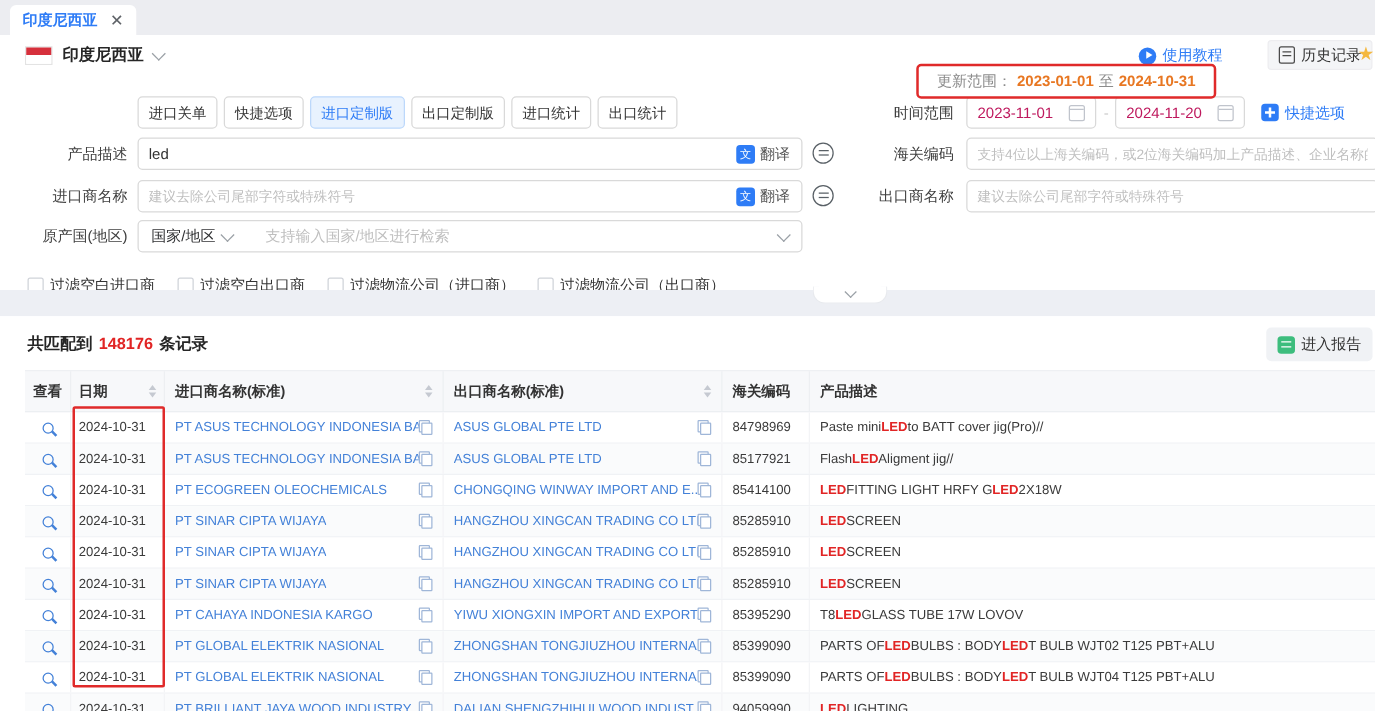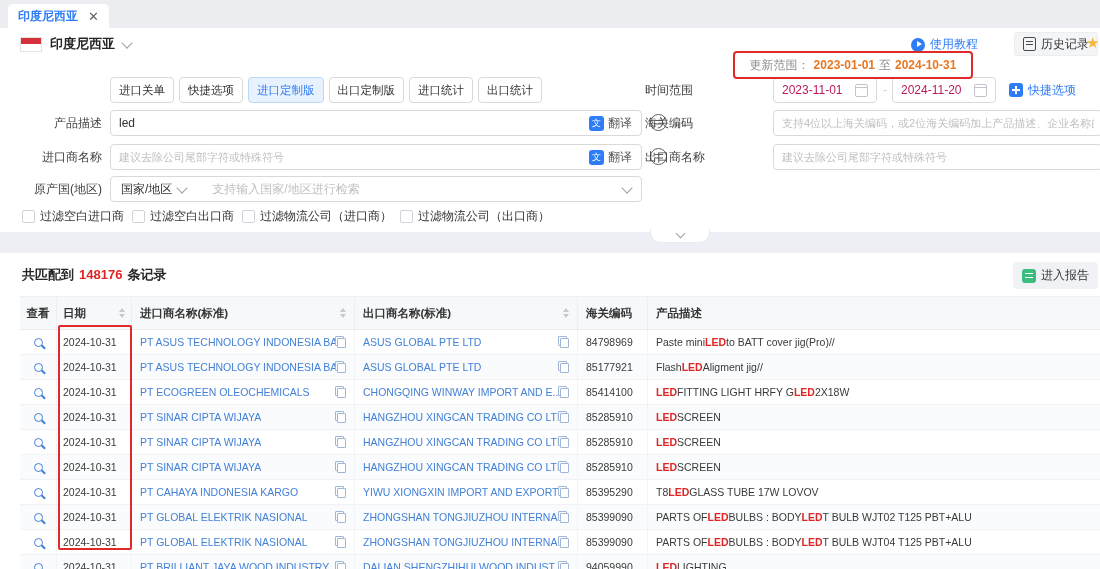--- a/index.html
+++ b/index.html
@@ -29,21 +29,21 @@
   
   .update-box{position:absolute;left:733px;top:51px;width:236px;height:24px;border:2px solid #e02a2a;border-radius:4px;
        background:#fff;display:flex;align-items:center;justify-content:center;gap:4px;z-index:6;}
   .update-box .gy{color:#8c8c8c;}
   .update-box .od{color:#e87722;font-weight:bold;}
   .date-annotation{position:absolute;left:58px;top:325px;width:70px;height:221px;border:2px solid #e02a2a;
        border-radius:2px;z-index:5;pointer-events:none;}
   
   .frow{position:absolute;left:0;right:0;height:26px;}
   .flabel{position:absolute;left:0;width:102px;text-align:right;line-height:26px;color:#404040;}
-  .flabel-r{position:absolute;left:645px;width:118px;text-align:left;line-height:26px;color:#404040;}
+  .flabel-r{position:absolute;left:645px;width:118px;text-align:right;line-height:26px;color:#404040;}
   .ds-tabs{position:absolute;left:110px;top:0;display:flex;gap:5px;}
   .ds-tab{height:26px;box-sizing:border-box;padding:0 8px;border:1px solid #d9d9d9;border-radius:4px;background:#fff;
        font-size:11.5px;color:#333;display:flex;align-items:center;cursor:pointer;font-family:inherit;}
   .ds-tab.active{background:#e8f2fe;color:#2e7cf6;border-color:#bcd8fb;}
   .date-box{position:absolute;top:0;width:104px;height:26px;box-sizing:border-box;border:1px solid #d9d9d9;border-radius:4px;
        display:flex;align-items:center;padding:0 8px;color:#be185d;cursor:pointer;background:#fff;}
   .cal{margin-left:auto;width:11px;height:11px;border:1px solid #c0c4cc;border-radius:2px;position:relative;}
   .cal::before{content:'';position:absolute;top:2px;left:0;right:0;border-top:1px solid #c0c4cc;}
   .dash{position:absolute;left:881px;width:8px;text-align:center;line-height:26px;color:#ccc;}
   .quick{position:absolute;left:1009px;height:26px;display:flex;align-items:center;gap:5px;color:#2e7cf6;cursor:pointer;}
@@ -59,21 +59,21 @@
   .ticon{width:15px;height:15px;background:#2e7cf6;border-radius:3px;color:#fff;font-size:9px;line-height:15px;text-align:center;font-style:normal;}
   .ticon::before{content:"文";}
   .circle-btn{position:absolute;left:650px;top:4px;width:17px;height:17px;box-sizing:border-box;border:1.5px solid #596066;
        border-radius:50%;background:#fff;cursor:pointer;}
   .circle-btn::before{content:'';position:absolute;left:3.5px;right:3.5px;top:4.5px;height:1.3px;background:#596066;box-shadow:0 3.5px 0 #596066;}
   .origin{position:absolute;left:110px;width:532px;height:26px;box-sizing:border-box;border:1px solid #d9d9d9;border-radius:4px;
        display:flex;align-items:center;background:#fff;}
   .origin-select{display:flex;align-items:center;gap:6px;padding:0 10px;color:#303133;cursor:pointer;}
   .origin-ph{color:#bfbfbf;margin-left:6px;flex:1;}
   .origin .chv{margin-right:10px;}
-  .checks{position:absolute;left:22px;top:4px;display:flex;gap:8px;}
+  .checks{position:absolute;left:22px;top:16px;display:flex;gap:18px;}
   .chk{display:flex;align-items:center;gap:5px;color:#333;cursor:pointer;}
   .chk .box{width:13px;height:13px;box-sizing:border-box;border:1px solid #d0d3d9;border-radius:2px;background:#fff;}
   .collapse{position:absolute;top:229px;left:650px;width:58px;height:13px;background:#fff;border:1px solid #e8eaee;border-top:none;
        border-radius:0 0 10px 10px;display:flex;justify-content:center;align-items:flex-start;cursor:pointer;z-index:4;}
   .collapse .chv{width:6px;height:6px;margin-top:1px;}
   .band{position:absolute;top:232px;left:0;right:0;height:21px;background:#edeff4;}
   
   .results{position:absolute;top:253px;left:0;right:0;bottom:0;background:#fff;}
   .match{position:absolute;top:13px;left:22px;font-size:13px;font-weight:bold;color:#262626;}
   .match .cnt{color:#e12525;margin:0 5px;}

